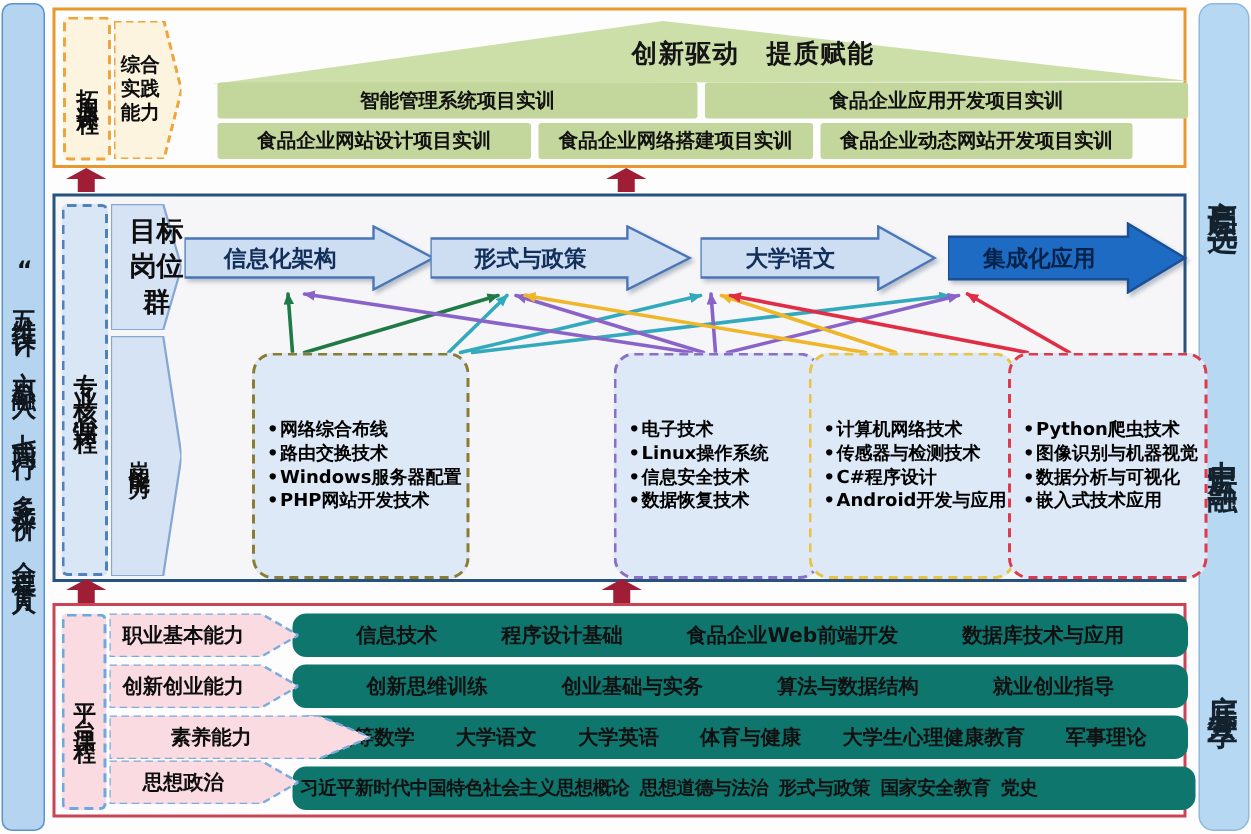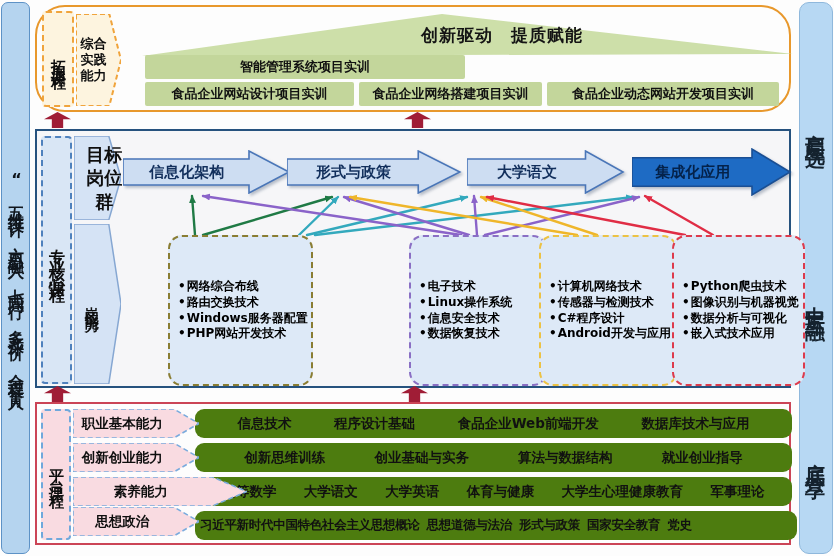--- a/index.html
+++ b/index.html
@@ -78,64 +78,65 @@
   
   .connections { position:absolute; left:0; top:0; pointer-events:none; }
   .connections line { stroke-width:2.4; stroke-linecap:round; }
 
   
   .up-arrow { position:absolute; width:27px; height:16px; background:#a01d36;
     clip-path:polygon(50% 0,100% 46%,71% 46%,71% 100%,29% 100%,29% 46%,0 46%); }
 
   
   .course-bar { position:absolute; left:158px; width:597px; height:29px;
-    background:#4d7c0f; border-radius:9px; display:flex; align-items:center;
+    background:#0f766e; border-radius:9px; display:flex; align-items:center;
     justify-content:space-evenly; font-size:13.5px; font-weight:600; color:#111; }
   .course-bar.tight { font-size:12.5px; justify-content:flex-start; gap:7px;
     padding-left:5px; letter-spacing:-0.3px; }
   .row-label-text { font-size:13.5px; }
 </style>
 </head>
 <body>
 
 <div class="stage">
 
   <div class="abs side-banner" style="left:1px; top:2px; width:29px; height:552px;">
     <div class="vtext left-banner-text">“五维设计、六思融入、七式同行、多元评价”全过程育人</div>
   </div>
 
   <div class="abs side-banner right-banner" style="left:799px; top:2px; width:34px; height:552px;">
     <span class="vtext right-banner-item" style="top:115px;">高层互选</span>
     <span class="vtext right-banner-item" style="top:288px;">中层互融</span>
     <span class="vtext right-banner-item" style="top:444px;">底层共享</span>
   </div>
 
-  <div class="abs section top-section" style="left:35px; top:5px; width:756px; height:107px;border-radius:30px;">
+  <div class="abs section top-section" style="left:35px; top:5px; width:756px; height:107px;">
 
     <div class="abs cat-box cat-orange" style="left:5px; top:4px; width:32px; height:96px;">
       <span class="vtext" style="font-size:15px; letter-spacing:6px;">拓展课程</span>
     </div>
 
     <div class="pent orange-pent" style="left:39px; top:7px; width:45px; height:92px;">
       <svg viewBox="0 0 100 100" preserveAspectRatio="none">
         <polygon points="0,0 74,0 100,50 74,100 0,100"></polygon>
         </svg>
       <div class="pent-text" style="font-size:13px; line-height:1.25;">综合实践能力</div>
     </div>
 
     <svg class="abs" style="left:105px; top:3px;" width="651" height="48" viewBox="0 0 651 48">
       <polygon points="0,46 300,4 651,44" fill="#cddfa9"></polygon>
     </svg>
 
     <div class="banner-title" style="left:345px; top:17px; width:240px;">创新驱动　提质赋能</div>
 
     <div class="green-bar" style="left:108px; top:48px; width:320px;">智能管理系统项目实训</div>
+    <div class="green-bar" style="left:433px; top:48px; width:322px;">食品企业应用开发项目实训</div>
     <div class="green-bar" style="left:108px; top:75px; width:209px;">食品企业网站设计项目实训</div>
     <div class="green-bar" style="left:322px; top:75px; width:183px;">食品企业网络搭建项目实训</div>
-    <div class="green-bar" style="left:510px; top:75px; width:232px;">食品企业动态网站开发项目实训</div>
+    <div class="green-bar" style="left:510px; top:75px; width:208px;">食品企业动态网站开发项目实训</div>
   </div>
 
   <div class="up-arrow" style="left:44px;  top:112px;"></div>
   <div class="up-arrow" style="left:404px; top:112px;"></div>
 
   <div class="abs section core-section" style="left:35px; top:129px; width:756px; height:259px;">
 
     <div class="abs cat-box cat-blue" style="left:4px; top:5px; width:31px; height:248px;">
       <span class="vtext" style="font-size:16px; letter-spacing:8px;">专业核心课程</span>
     </div>

